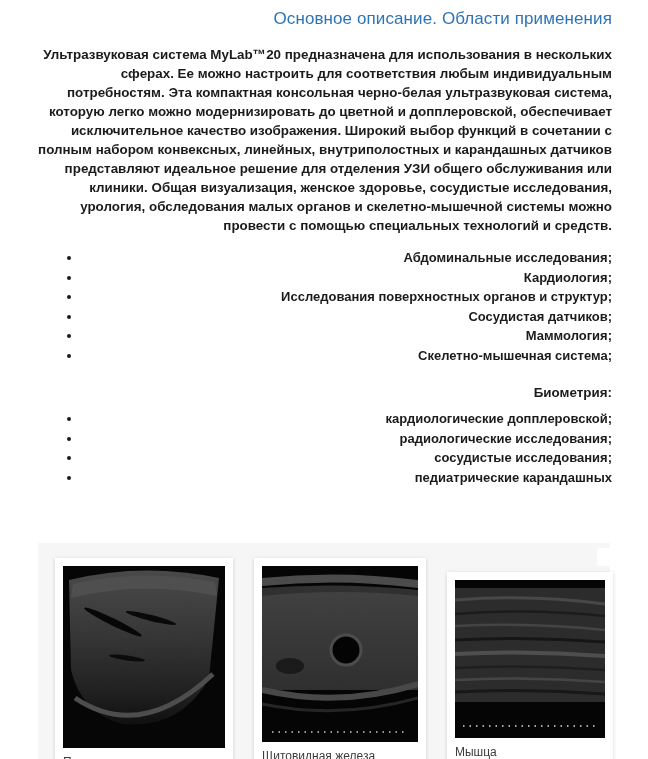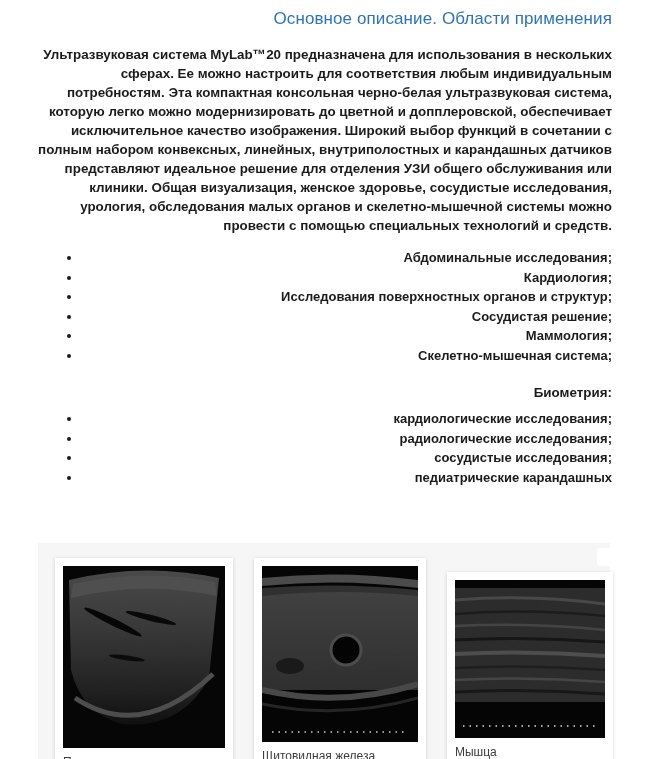--- a/index.html
+++ b/index.html
@@ -89,28 +89,28 @@
 <div class="content">
 
   <h1 class="title">Основное описание. Области применения</h1>
 
   <p class="intro">Ультразвуковая система MyLab™20 предназначена для использования в нескольких сферах. Ее можно настроить для соответствия любым индивидуальным потребностям. Эта компактная консольная черно-белая ультразвуковая система, которую легко можно модернизировать до цветной и допплеровской, обеспечивает исключительное качество изображения. Широкий выбор функций в сочетании с полным набором конвексных, линейных, внутриполостных и карандашных датчиков представляют идеальное решение для отделения УЗИ общего обслуживания или клиники. Общая визуализация, женское здоровье, сосудистые исследования, урология, обследования малых органов и скелетно-мышечной системы можно провести с помощью специальных технологий и средств.</p>
 
   <ul class="blist">
     <li>Абдоминальные исследования;</li>
     <li>Кардиология;</li>
     <li>Исследования поверхностных органов и структур;</li>
-    <li>Сосудистая решение;</li>
+    <li>Сосудистая датчиков;</li>
     <li>Маммология;</li>
     <li>Скелетно-мышечная система;</li>
   </ul>
 
   <h2 class="sub">Биометрия:</h2>
   <ul class="blist biometry">
-    <li>кардиологические исследования;</li>
+    <li>кардиологические допплеровской;</li>
     <li>радиологические исследования;</li>
     <li>сосудистые исследования;</li>
     <li>педиатрические карандашных</li>
   </ul>
 
 </div>
 
 <div class="figures-panel">
   <div class="corner-sliver"></div>
 

